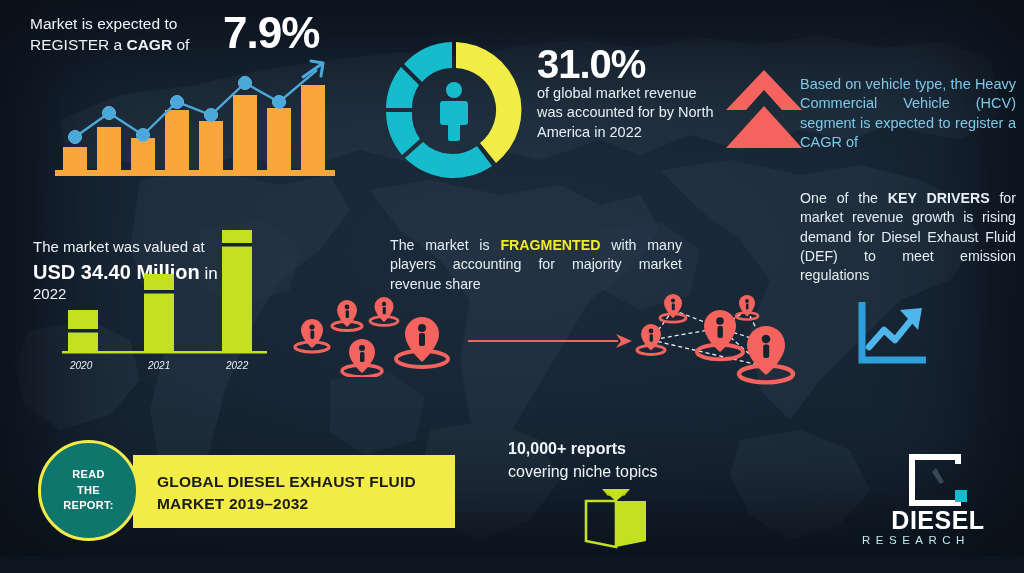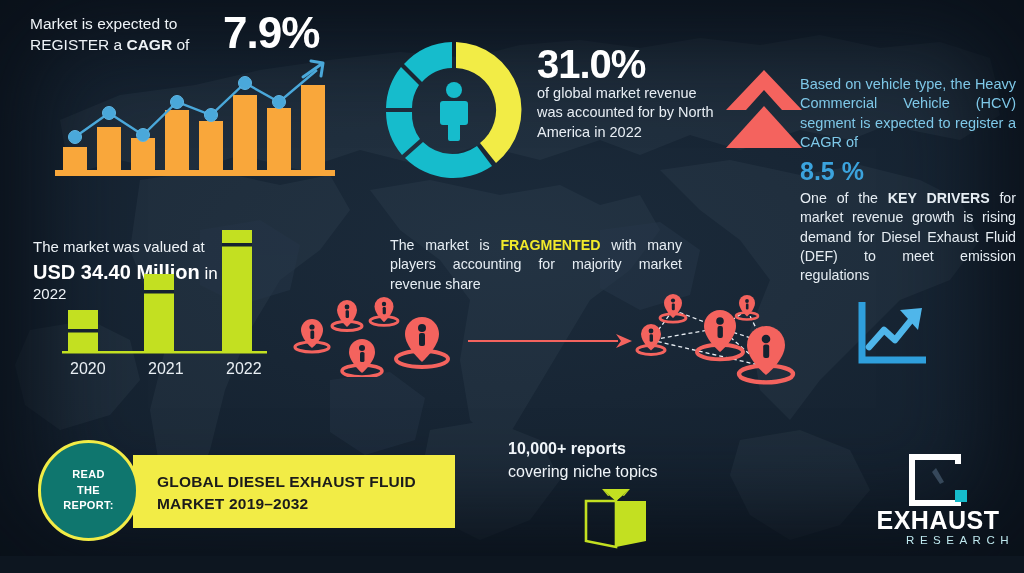--- a/index.html
+++ b/index.html
@@ -63,21 +63,21 @@
 
   
   #valued-block{left:33px;top:218px;width:250px;}
   #valued-block .l1{font-size:15px;color:#eef3f7;margin-top:20px;}
   #valued-block .l2{font-size:20px;font-weight:bold;color:#ffffff;margin-top:6px;}
   #valued-block .l2 .in{font-weight:normal;font-size:17px;}
   #valued-block .l3{font-size:15px;color:#eef3f7;margin-top:1px;}
 
   
   #green-chart{position:absolute;left:62px;top:230px;width:210px;height:145px;}
-  .gc-label{position:absolute;font-size:16px;color:#e9eff4;}
+  .gc-label{position:absolute;font-size:10px;color:#e9eff4;font-style:italic;}
 
   
   #frag-block{left:390px;top:236px;width:292px;}
   #frag-block .desc{font-size:14.2px;line-height:1.37;color:#e7eef4;text-align:justify;}
   #frag-block .hi{color:#f2ea2a;font-weight:bold;}
 
   
   #pins-left{position:absolute;left:292px;top:297px;width:162px;height:80px;}
   #pins-right{position:absolute;left:635px;top:288px;width:175px;height:102px;}
   #red-arrow{position:absolute;left:466px;top:330px;width:166px;height:22px;}
@@ -107,21 +107,21 @@
   #reports-block .l1 .n{font-weight:bold;}
   #book-icon{position:absolute;left:580px;top:487px;width:72px;height:62px;}
 
   
   #logo{position:absolute;left:862px;top:450px;width:152px;height:105px;}
   #logo .lname{
     position:absolute;left:0;top:56px;width:152px;text-align:center;
     color:#ffffff;font-weight:bold;font-size:25px;letter-spacing:.5px;
   }
   #logo .lsub{
-    position:absolute;left:0;top:84px;width:152px;text-align:right;
+    position:absolute;left:0;top:84px;width:152px;text-align:left;
     color:#bfe9ef;font-size:11.5px;letter-spacing:5.5px;
   }
 </style>
 </head>
 <body>
 
 <div id="infographic">
 
   <svg class="map-layer" viewBox="0 0 1024 573" preserveAspectRatio="none">
     <g fill="#2a3947">
@@ -197,21 +197,20 @@
     <div class="desc">of global market revenue was accounted for by North America in 2022</div>
   </div>
 
   <svg id="tri-icon" viewBox="0 0 84 86">
     <path d="M42 4 L80 44 L60 44 L42 24 L24 44 L4 44 Z" fill="#f4635e"></path>
     <path d="M42 40 L80 82 L4 82 Z" fill="#f4635e"></path>
   </svg>
 
   <div class="txt" id="hcv-block">
     <div class="desc">Based on vehicle type, the Heavy Commercial Vehicle (HCV) segment is expected to register a CAGR of</div>
-    <div class="val">8.5 %</div>
   </div>
 
   <div class="txt" id="kd-block">
     <div class="desc"><span>One of the </span><span class="bold">KEY DRIVERS</span><span> for market revenue growth is rising demand for Diesel Exhaust Fluid (DEF) to meet emission regulations</span></div>
   </div>
 
   <div class="txt" id="valued-block">
     <div class="l1">The market was valued at</div>
     <div class="l2"><span>USD 34.40 Million</span><span class="in"> in</span></div>
     <div class="l3">2022</div>
@@ -350,17 +349,17 @@
     <path d="M50 2 L36 14 L36 2 Z" fill="#c3e021"></path>
     <path d="M22 2 L36 14 L50 2 L44 9 L36 6 L28 9 Z" fill="#c3e021"></path>
   </svg>
 
   <div id="logo">
     <svg viewBox="0 0 152 60" style="position:absolute;left:0;top:-2px;width:152px;height:60px;">
       <path d="M47 6 h52 v10 h-6 v-4 h-40 v40 h40 v-8 h6 v14 h-52 z" fill="#ffffff"></path>
       <rect x="93" y="42" width="12" height="12" fill="#16bccc"></rect>
       <path d="M74 20 l8 14 l-4 2 l-8 -12 z" fill="#3b4e60" opacity=".9"></path>
     </svg>
-    <div class="lname">EXHAUST</div>
+    <div class="lname">DIESEL</div>
     <div class="lsub">RESEARCH</div>
   </div>
 
 </div>
 
 </body></html>

